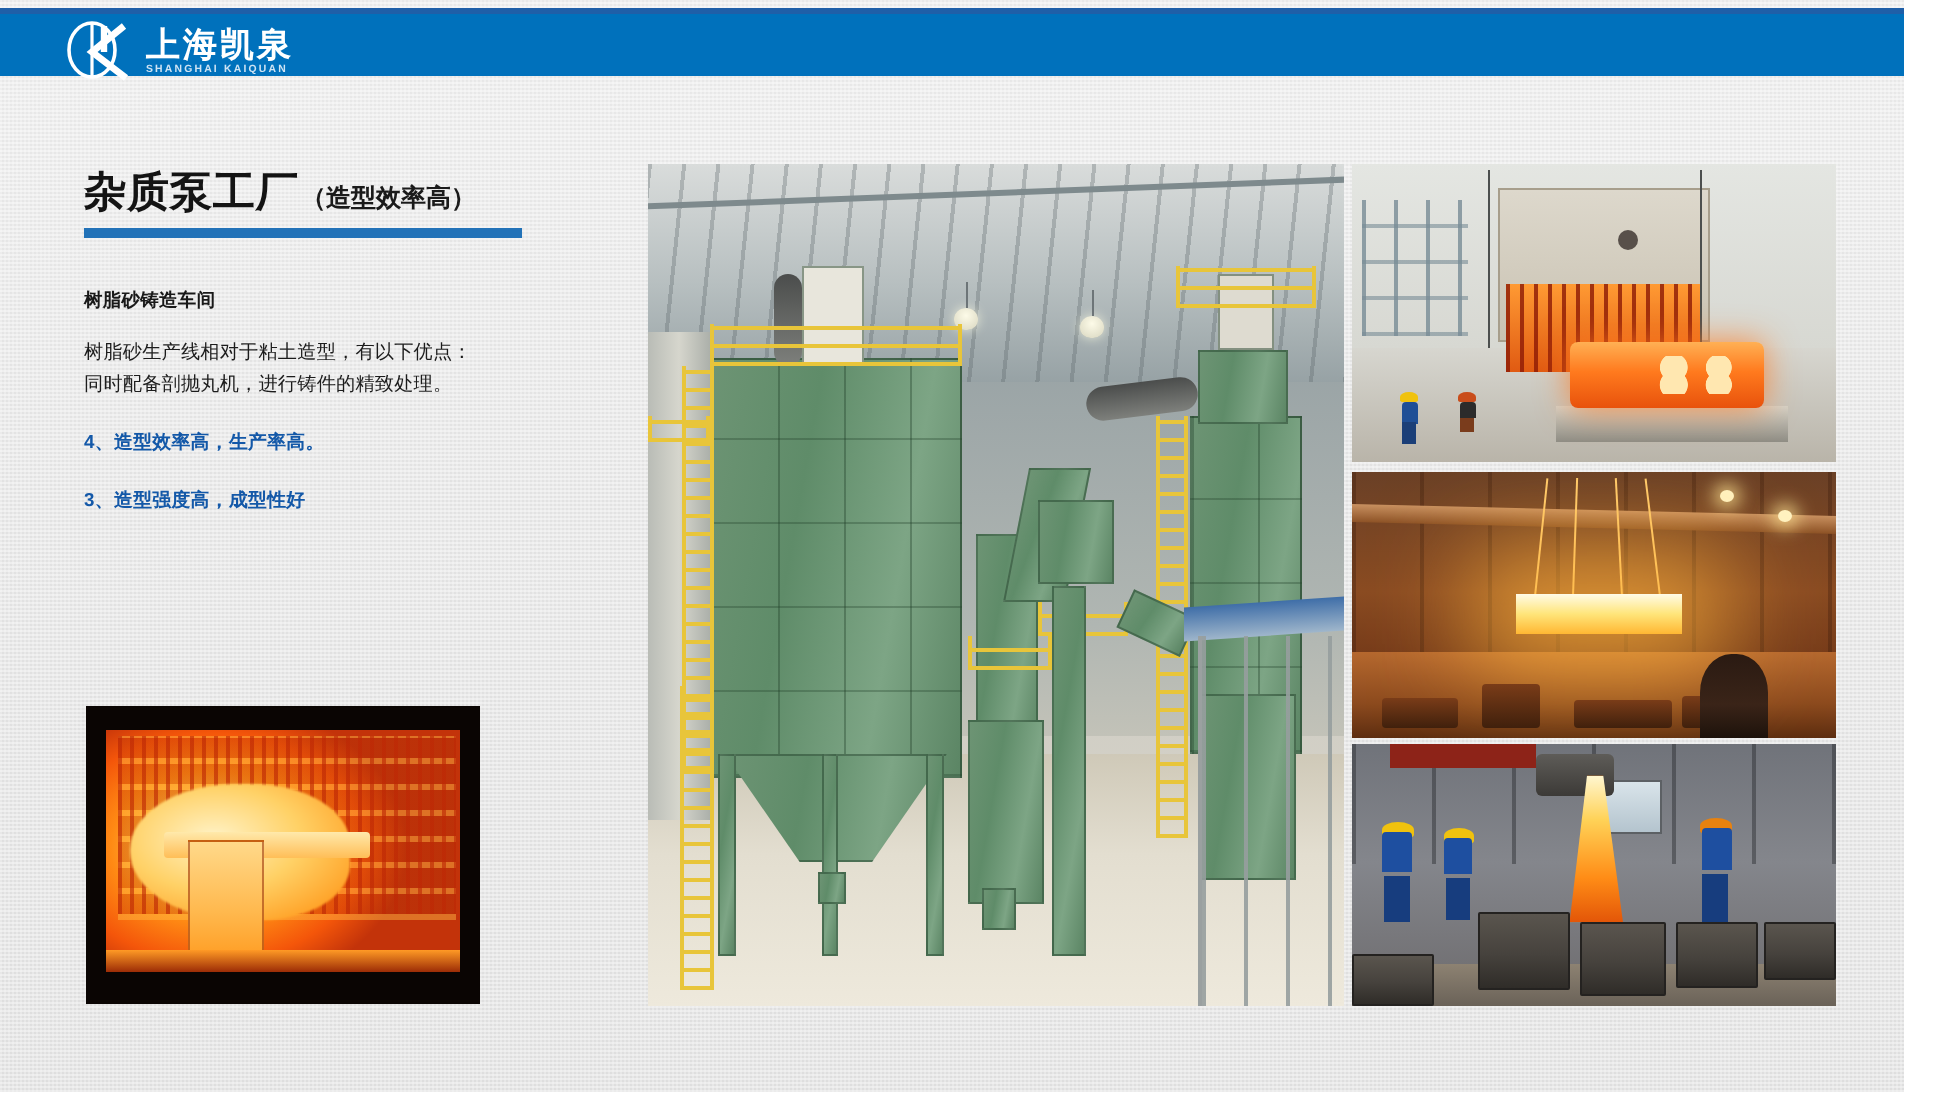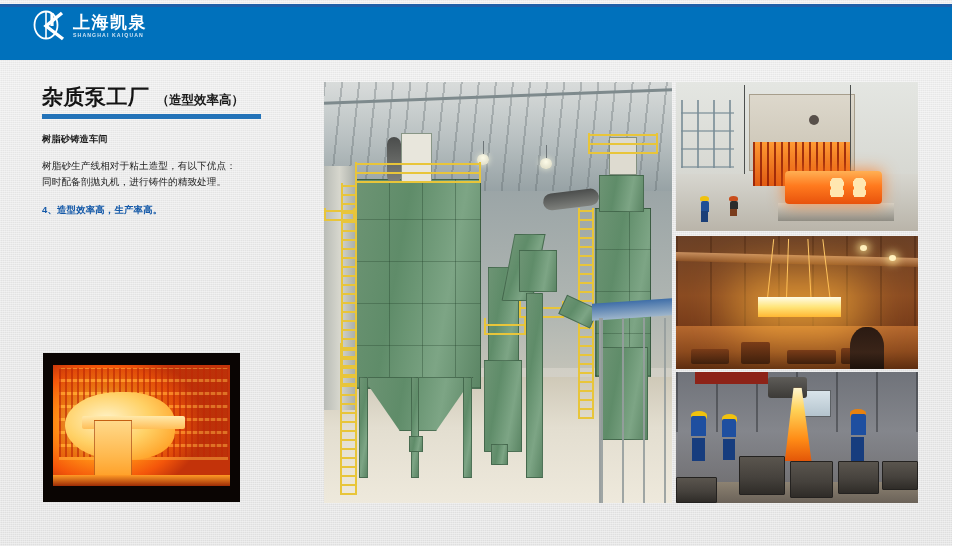--- a/index.html
+++ b/index.html
@@ -50,21 +50,21 @@
     left: 0; bottom: 0;
     width: 970px; height: 6px;
     background: #ffffff;
     z-index: 40;
   }
 
   
   .header {
     position: absolute;
     left: 0; top: 4px;
-    width: 952px; height: 56px;
+    width: 952px; height: 34px;
     background: #0071bc;
     z-index: 20;
   }
   .header-topline {
     position: absolute;
     left: 0; top: 0;
     width: 952px; height: 3px;
     background: #1f5fa8;
   }
 
@@ -116,21 +116,21 @@
   .left-col {
     position: absolute;
     left: 42px; top: 84px;
     width: 272px;
     z-index: 10;
   }
 
   .title-row {
     display: flex;
     align-items: baseline;
-    gap: 7px;
+    gap: 1px;
   }
   .title-main {
     font-size: 21px;
     font-weight: bold;
     color: #141414;
     letter-spacing: .5px;
     line-height: 25px;
     white-space: nowrap;
   }
   .title-sub {
@@ -140,21 +140,21 @@
     line-height: 18px;
     white-space: nowrap;
   }
   .title-rule {
     margin-top: 5px;
     width: 219px;
     height: 5px;
     background: #2272b8;
   }
 
-  .body-block { margin-top: 13px; }
+  .body-block { margin-top: 24px; }
 
   .subhead {
     font-size: 9.2px;
     font-weight: bold;
     color: #191919;
     line-height: 14px;
     letter-spacing: .2px;
   }
   .para {
     font-size: 9.6px;
@@ -528,20 +528,21 @@
     <div class="title-rule"></div>
 
     <div class="body-block">
       <div class="subhead">树脂砂铸造车间</div>
       <div class="para gap">树脂砂生产线相对于粘土造型，有以下优点：</div>
       <div class="para tight">同时配备剖抛丸机，进行铸件的精致处理。</div>
     </div>
 
     <div class="bullets">
       <div class="bullet">4、造型效率高，生产率高。</div>
+      <div class="bullet">3、造型强度高，成型性好</div>
     </div>
   </div>
 
   <div class="photo" id="photo-furnace">
     <div class="photo-inner">
       <div class="furn-window"></div>
       <div class="furn-rows"></div>
       <div class="furn-bars"></div>
       <div class="furn-blob"></div>
       <div class="furn-slab"></div>

